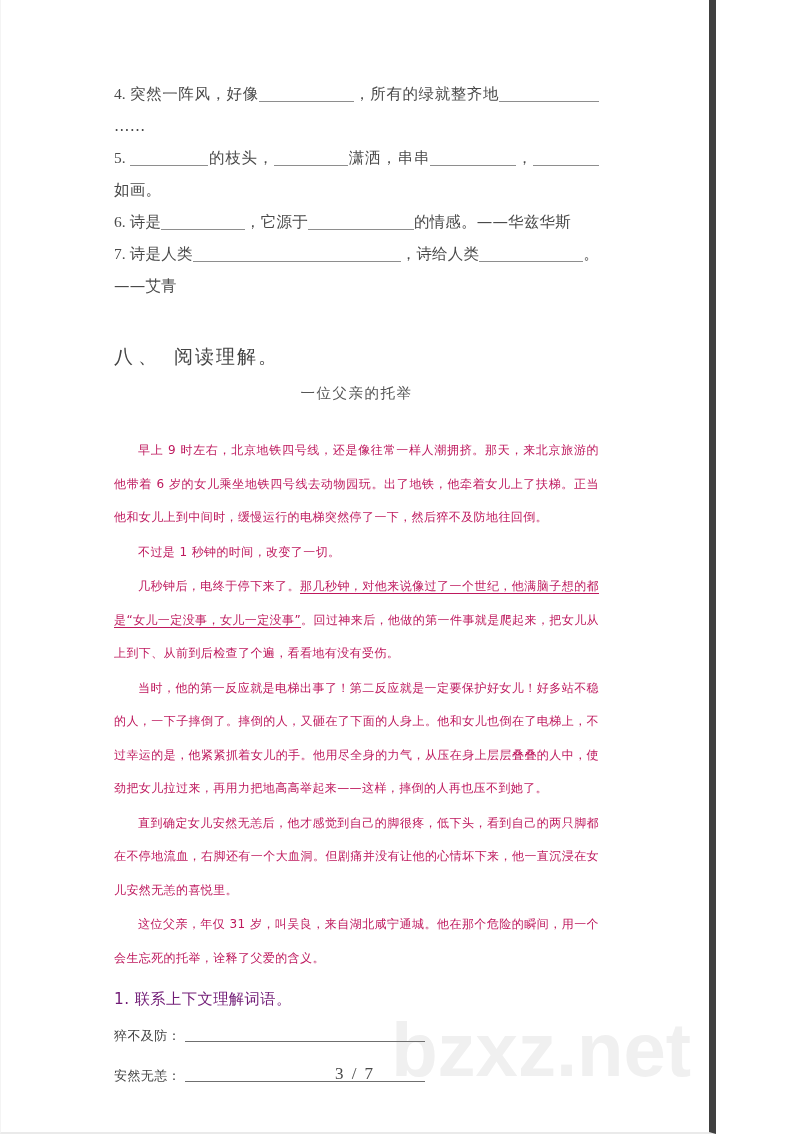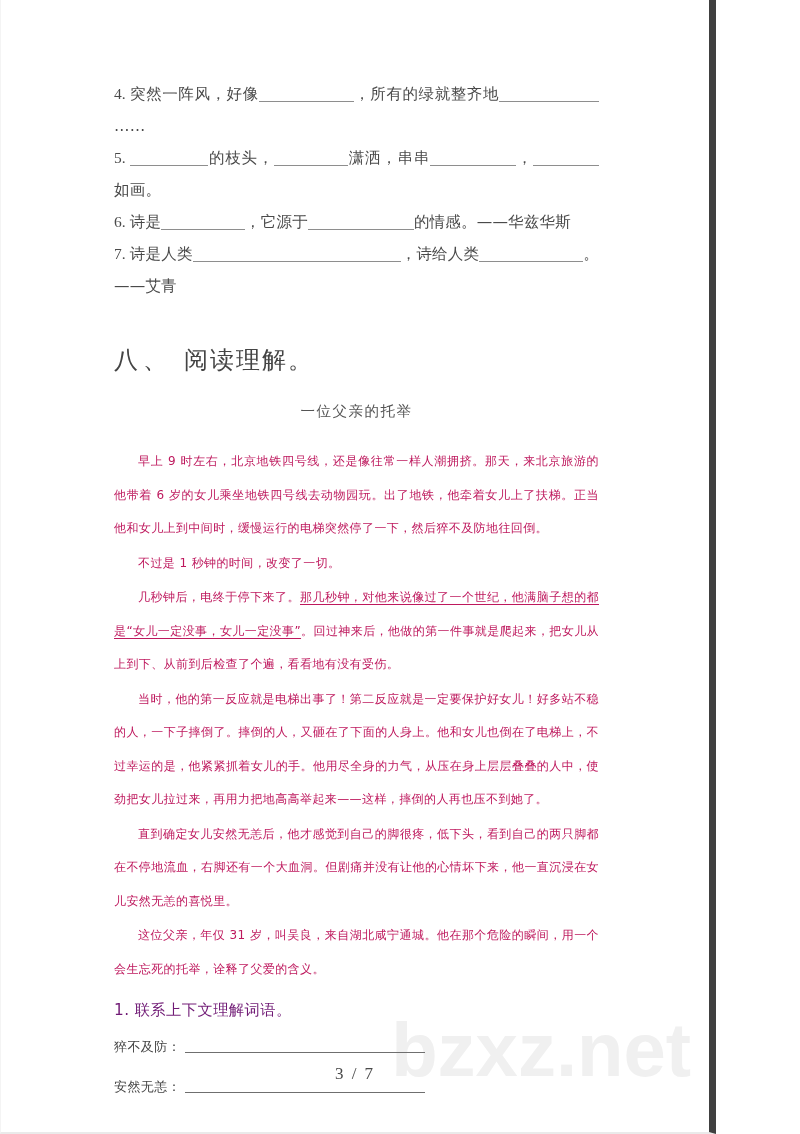--- a/index.html
+++ b/index.html
@@ -69,36 +69,36 @@
     display: inline-block;
     border-bottom: 1px solid #8e8e8e;
     vertical-align: -3px;
     height: 15px;
   }
   .cn { font-family: "DejaVu Sans", "Liberation Sans", sans-serif; }
 
   
   .section-heading {
     margin-top: 42px;
-    margin-bottom: 26px;
-    font-size: 24px;
+    margin-bottom: 14px;
+    font-size: 19px;
     color: #444;
     letter-spacing: 2px;
     font-family: Liberation Sans, sans-serif;
   }
   .section-heading .sec-num { letter-spacing: 5px; }
   .section-heading .sec-title { margin-left: 12px; }
 
   
   .article-title {
     text-align: center;
     font-size: 14.5px;
     color: #555;
     letter-spacing: 1.5px;
-    margin-bottom: 24px;
+    margin-bottom: 31px;
     font-family: "DejaVu Sans", "Liberation Sans", sans-serif;
   }
 
   .para {
     font-size: 12px;
     line-height: 33.5px;
     color: #be185d;
     text-align: justify;
     text-indent: 2em;
     margin: 0 0 1px 0;

